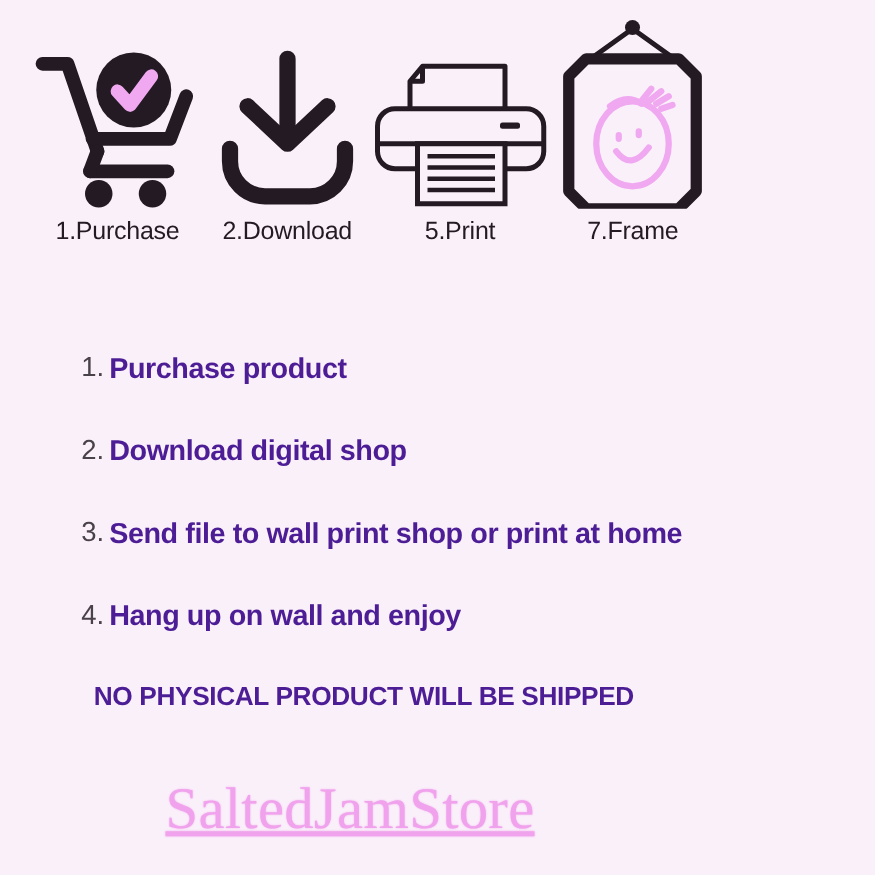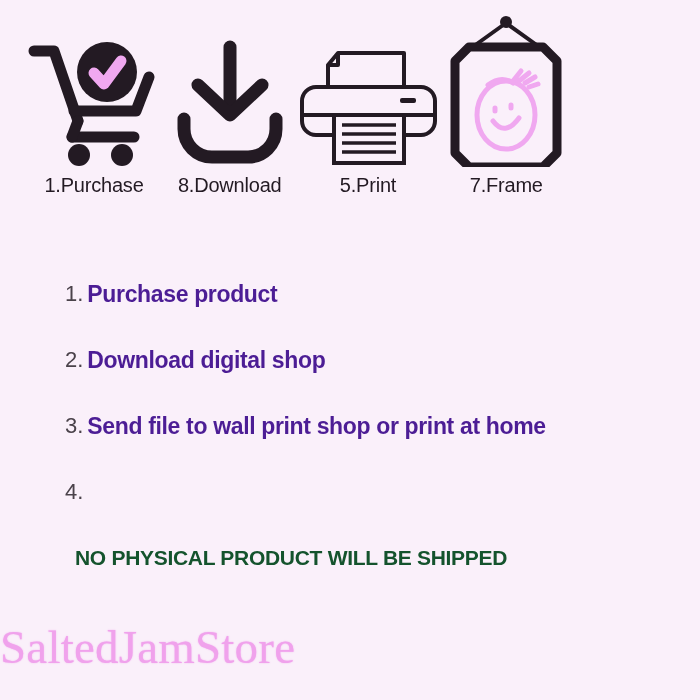--- a/index.html
+++ b/index.html
@@ -86,37 +86,39 @@
     font-family: "Liberation Sans", sans-serif;
   }
 
   
   .disclaimer {
     position: absolute;
     top: 546px;
     left: 75px;
     font-size: 21px;
     font-weight: bold;
-    color: #14532d;
+    color: #4c1d95;
     letter-spacing: -0.3px;
     white-space: nowrap;
     font-family: "Liberation Sans", sans-serif;
   }
 
   
   .brand {
     position: absolute;
     top: 620px;
     left: 0;
     width: 560px;
+    text-align: center;
     font-family: "Liberation Serif", serif;
     font-size: 47px;
     color: #f0a2ec;
     letter-spacing: 0.2px;
     text-shadow: 0 0 1.5px rgba(240,162,236,0.85);
+    text-decoration: underline;
   }
 </style>
 </head>
 <body>
 
 <div id="page">
 
   <div class="steps-row">
 
     <div class="step">
@@ -140,21 +142,21 @@
     <div class="step">
       <div class="step-icon">
         <svg width="120" height="130" viewBox="0 0 120 130">
           <g fill="none" stroke="#231a23" stroke-width="13" stroke-linecap="round" stroke-linejoin="round">
             <path d="M60 10 V72"></path>
             <path d="M28 48 L60 78 L92 48"></path>
             <path d="M14 82 V92 a28 28 0 0 0 28 28 H78 a28 28 0 0 0 28 -28 V82"></path>
           </g>
         </svg>
       </div>
-      <div class="step-label">8.Download</div>
+      <div class="step-label">2.Download</div>
     </div>
 
     <div class="step">
       <div class="step-icon">
         <svg width="145" height="130" viewBox="0 0 145 130">
 
           <path d="M32 28 L42 16 H108 V52 H32 Z" fill="#faf0fa" stroke="#231a23" stroke-width="4" stroke-linejoin="round"></path>
           <path d="M42 16 V28 H32" fill="none" stroke="#231a23" stroke-width="4" stroke-linejoin="round"></path>
 
           <rect x="6" y="50" width="133" height="48" rx="14" ry="14" fill="#faf0fa" stroke="#231a23" stroke-width="4"></rect>
@@ -204,20 +206,21 @@
     <div class="instr-item">
       <span class="instr-num">2.</span>
       <span class="instr-text">Download digital shop</span>
     </div>
     <div class="instr-item">
       <span class="instr-num">3.</span>
       <span class="instr-text">Send file to wall print shop or print at home</span>
     </div>
     <div class="instr-item">
       <span class="instr-num">4.</span>
+      <span class="instr-text">Hang up on wall and enjoy</span>
     </div>
   </div>
 
   <div class="disclaimer">NO PHYSICAL PRODUCT WILL BE SHIPPED</div>
 
   <div class="brand">SaltedJamStore</div>
 
 </div>
 
 </body></html>

